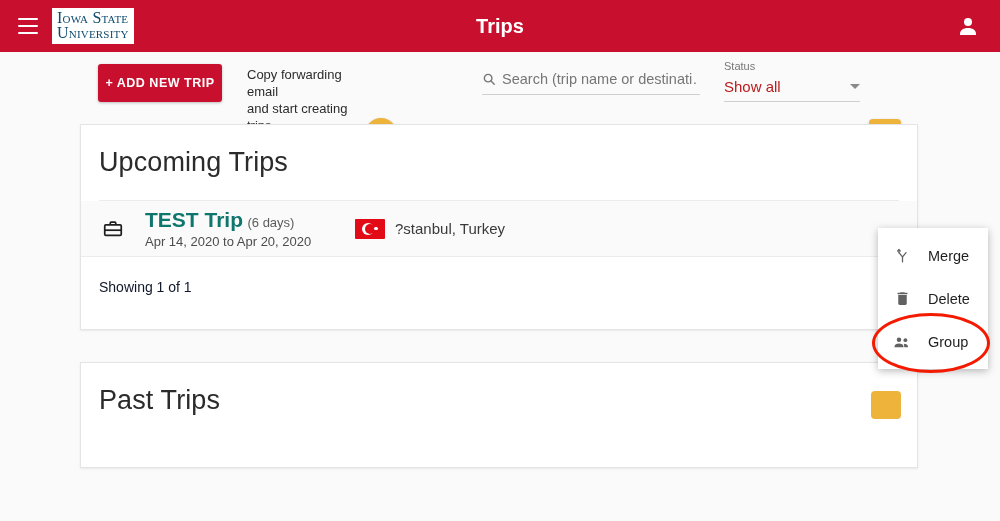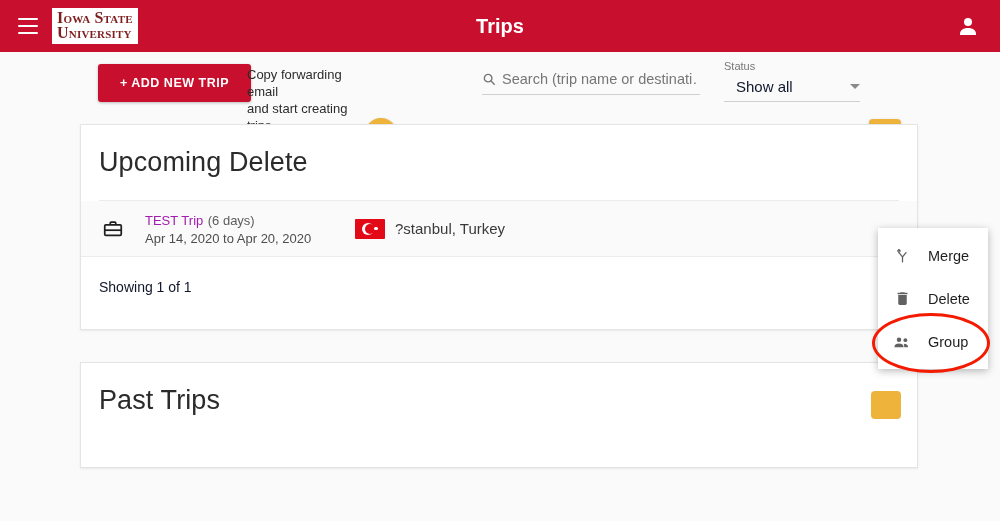--- a/index.html
+++ b/index.html
@@ -27,43 +27,43 @@
   }
   .hamburger span { display: block; height: 2px; background: #ffffff; border-radius: 1px; }
   .isu-logo {
     background: #ffffff;
     padding: 2px 5px 3px 5px;
     margin-left: 4px;
     line-height: 1;
     cursor: pointer;
   }
   .isu-logo .l1, .isu-logo .l2 {
-    color: #7f1d1d;
+    color: #0c4a6e;
     font-family: "Liberation Serif", serif;
-    font-weight: bold;
+    font-weight: normal;
     letter-spacing: 0.2px;
     display: block;
   }
   .isu-logo .l1 { font-size: 16px; font-variant: small-caps; }
   .isu-logo .l2 { font-size: 16px; font-variant: small-caps; margin-top: -1px; }
   .appbar-title {
     position: absolute; left: 0; right: 0; text-align: center;
     color: #ffffff; font-size: 20px; font-weight: bold;
     pointer-events: none;
   }
   .account-icon {
     position: absolute; right: 20px; top: 14px;
     width: 24px; height: 24px; cursor: pointer;
   }
 
   
   .toolbar { position: absolute; top: 52px; left: 0; width: 1000px; height: 66px; }
   .add-trip-btn {
     position: absolute; left: 98px; top: 12px;
-    width: 153px; height: 38px;
+    width: 124px; height: 38px;
     background: #c8102e; color: #fff;
     border: none; border-radius: 3px;
     font-size: 12.5px; font-weight: bold; letter-spacing: 0.5px;
     cursor: pointer;
     box-shadow: 0 1px 3px rgba(0,0,0,.25);
   }
   .fwd-text {
     position: absolute; left: 247px; top: 14px;
     width: 126px; font-size: 13px; color: #2c2c2c; line-height: 17px;
   }
@@ -81,21 +81,21 @@
     border: none; outline: none; background: transparent;
     font-size: 14.5px; color: #666; width: 200px;
     font-family: "Liberation Sans", sans-serif;
   }
   .search-input::placeholder { color: #767676; }
   .search-underline { height: 1px; background: #cfcfcf; width: 218px; }
 
   .status-wrap { position: absolute; left: 724px; top: 8px; width: 136px; cursor: pointer; }
   .status-label { font-size: 11px; color: #777; margin-bottom: 6px; }
   .status-row { display: flex; align-items: center; justify-content: space-between; padding-bottom: 6px; }
-  .status-value { font-size: 15px; color: #0f172a; margin-left: 12px; }
+  .status-value { font-size: 15px; color: #b91c1c; }
   .caret { width: 0; height: 0; border-left: 5px solid transparent; border-right: 5px solid transparent; border-top: 5px solid #8a8a8a; }
   .status-underline { height: 1px; background: #cfcfcf; width: 136px; }
 
   .cal-btn {
     position: absolute; left: 869px; top: 67px;
     width: 32px; height: 32px; border-radius: 4px;
     background: #eeb33b;
     display: flex; align-items: center; justify-content: center;
     cursor: pointer;
     box-shadow: 0 1px 3px rgba(0,0,0,.2);
@@ -120,21 +120,21 @@
   .trip-row {
     position: relative;
     display: flex; align-items: center;
     height: 56px;
     background: #fafafa;
     border-bottom: 1px solid #ececec;
     cursor: pointer;
   }
   .trip-icon { width: 64px; display: flex; justify-content: center; align-items: center; }
   .trip-main { width: 206px; }
-  .trip-name { font-size: 13px; color: #a21caf; font-weight: normal; }
+  .trip-name { font-size: 21px; color: #0f766e; font-weight: bold; }
   .trip-duration { font-size: 13px; color: #5c5c5c; font-weight: normal; }
   .trip-dates { font-size: 13px; color: #4d4d4d; margin-top: 2px; }
   .trip-dest { display: flex; align-items: center; gap: 10px; margin-left: 4px; }
   .flag {
     width: 30px; height: 20px; background: #e30a17;
     position: relative; border-radius: 1px; overflow: hidden;
     display: inline-block;
   }
   .flag .crescent {
     position: absolute; left: 7px; top: 4px;
@@ -252,21 +252,21 @@
         <rect x="7" y="2.5" width="2" height="4" rx="1" fill="#ffffff"></rect>
         <rect x="15" y="2.5" width="2" height="4" rx="1" fill="#ffffff"></rect>
         <circle cx="8.5" cy="14" r="1.3" fill="#eeb33b"></circle>
         <circle cx="12" cy="14" r="1.3" fill="#eeb33b"></circle>
         <circle cx="15.5" cy="14" r="1.3" fill="#eeb33b"></circle>
       </svg>
     </div>
   </div>
 
   <div class="card" id="upcoming-card">
-    <div class="card-title">Upcoming Delete</div>
+    <div class="card-title">Upcoming Trips</div>
     <div class="card-divider"></div>
 
     <div class="trip-row">
       <div class="trip-icon">
         <svg width="22" height="22" viewBox="0 0 24 24" fill="none" stroke="#1f1f1f" stroke-width="1.9">
           <rect x="3" y="7.5" width="18" height="11.5" rx="1.2"></rect>
           <path d="M9 7.5V5.6a1 1 0 0 1 1-1h4a1 1 0 0 1 1 1v1.9"></path>
           <path d="M3 13.3h18"></path>
         </svg>
       </div>

